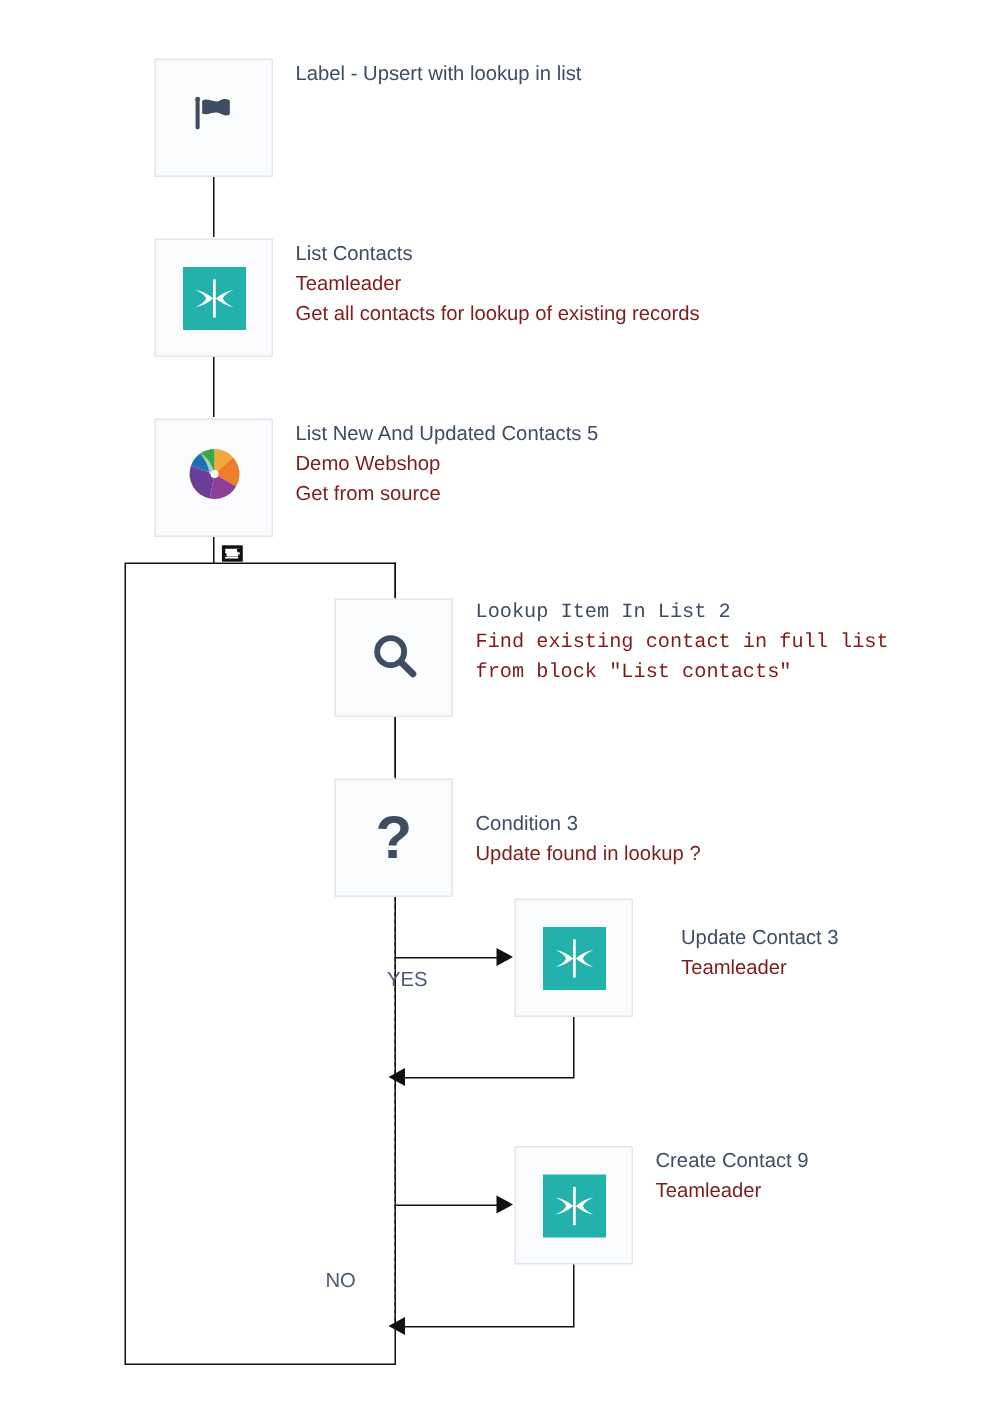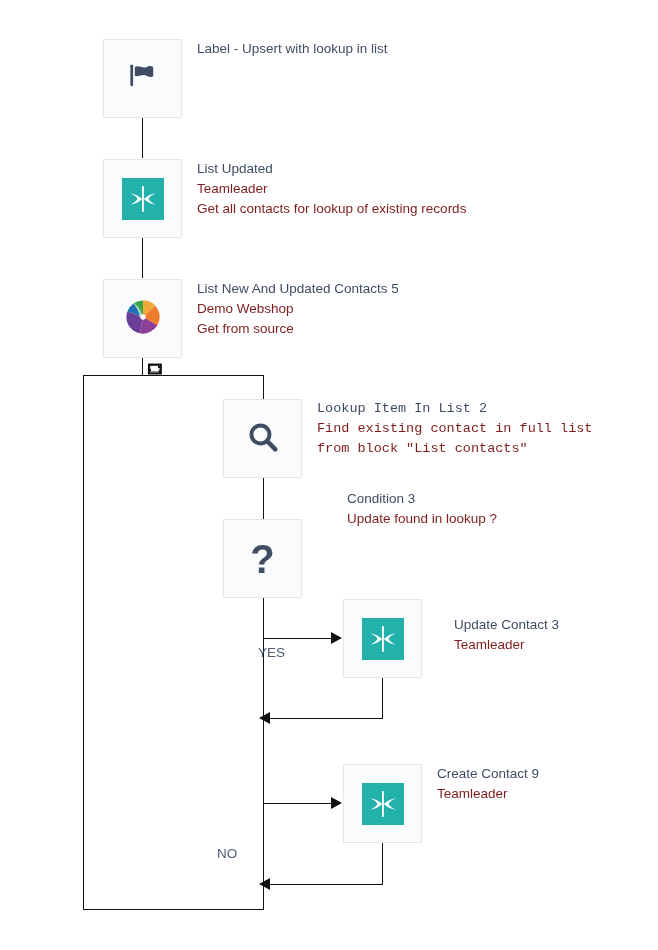--- a/index.html
+++ b/index.html
@@ -139,21 +139,21 @@
       <svg width="34" height="34" viewBox="0 0 24 24">
         <path d="M11.3 3.0 L12.6 3.0 L12.6 21.0 L11.3 21.0 Z" fill="#ffffff"></path>
         <path d="M11.4 12.0 C8.7 9.6 6.0 8.4 3.0 8.0 C5.6 9.1 7.3 10.4 8.1 12.0
                  C7.3 13.6 5.6 14.9 3.0 16.0 C6.0 15.6 8.7 14.4 11.4 12.0 Z" fill="#ffffff"></path>
         <path d="M12.6 12.0 C15.3 9.6 18.0 8.4 21.0 8.0 C18.4 9.1 16.7 10.4 15.9 12.0
                  C16.7 13.6 18.4 14.9 21.0 16.0 C18.0 15.6 15.3 14.4 12.6 12.0 Z" fill="#ffffff"></path>
       </svg>
     </span>
   </div>
   <div class="node-text" style="left:197px; top:159px;">
-    <div class="node-title">List Updated</div>
+    <div class="node-title">List Contacts</div>
     <div class="node-sub">Teamleader</div>
     <div class="node-sub">Get all contacts for lookup of existing records</div>
   </div>
 
   <div class="vline" style="left:142px; top:238px; height:40px;"></div>
 
   <div class="node-box" style="left:103px; top:279px; width:79px; height:79px;">
     <span>
       <svg width="38" height="38" viewBox="0 0 48 48">
         <g transform="translate(24,24)">
@@ -204,21 +204,21 @@
   <div class="node-text" style="left:317px; top:399px;font-family:Liberation Mono, monospace;">
     <div class="node-title">Lookup Item In List 2</div>
     <div class="node-sub wrap">Find existing contact in full list from block "List contacts"</div>
   </div>
 
   <div class="vline" style="left:263px; top:478px; height:40px;"></div>
 
   <div class="node-box" style="left:223px; top:519px; width:79px; height:79px;">
     <span class="glyph" style="font-size:40px; font-weight:bold;">?</span>
   </div>
-  <div class="node-text" style="left:317px; top:489px;margin-left:30px;">
+  <div class="node-text" style="left:317px; top:539px;">
     <div class="node-title">Condition 3</div>
     <div class="node-sub">Update found in lookup ?</div>
   </div>
 
   <div class="vline-dashed" style="left:263px; top:598px; height:288px;"></div>
 
   <div class="hline" style="left:263px; top:638px; width:70px;"></div>
   <div class="arrow-right" style="left:331px; top:632px;"></div>
   <div class="branch-label" style="left:214px; top:645px;margin-left:44px;">YES</div>
 

